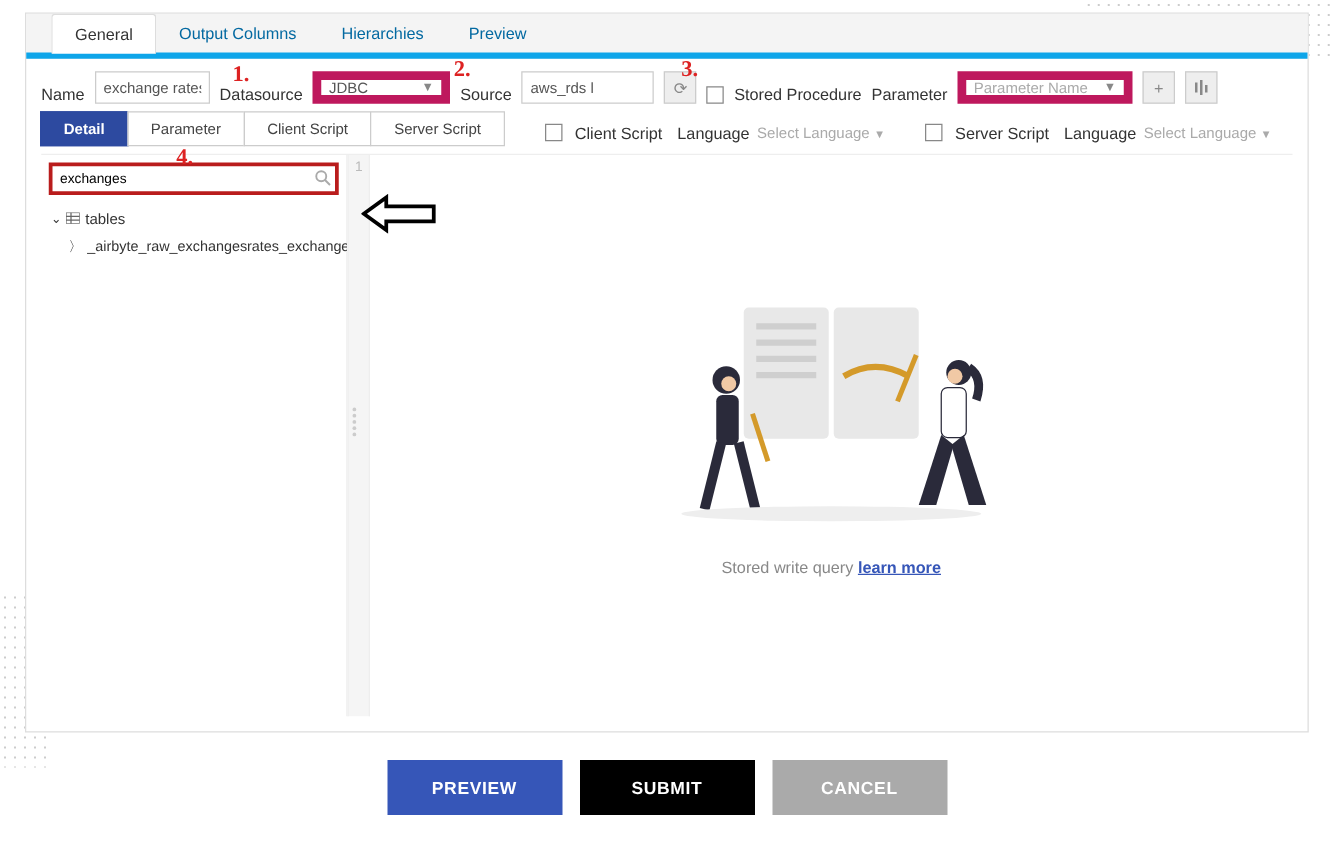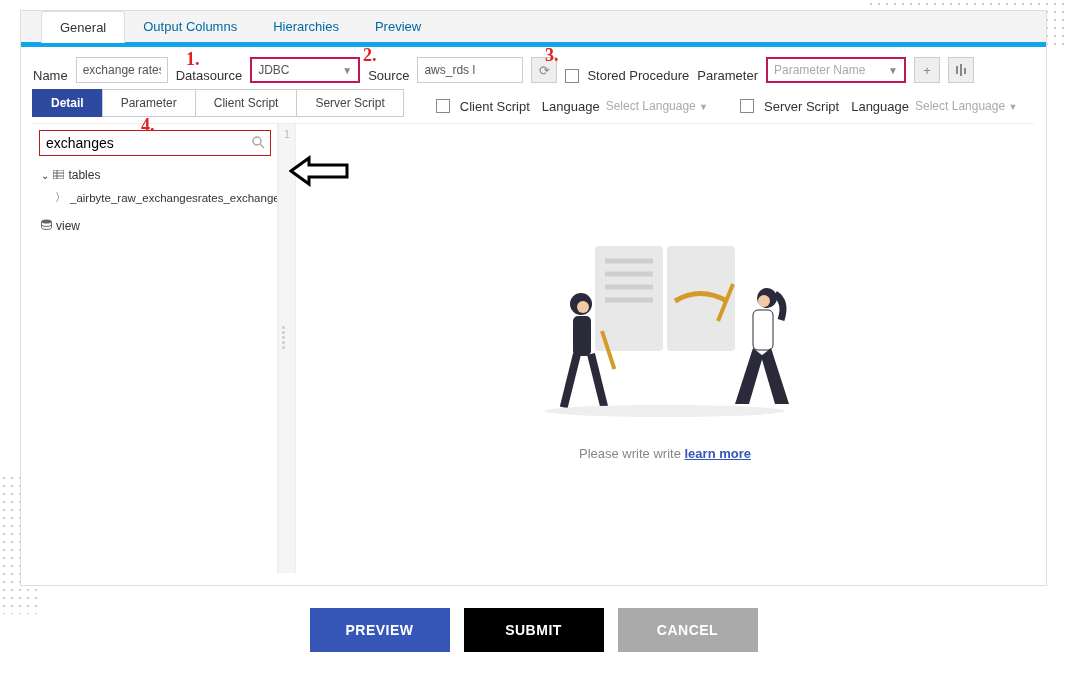--- a/index.html
+++ b/index.html
@@ -67,21 +67,21 @@
   .row-top label { color: #333; font-size: 13px; }
   .input {
     border: 1px solid #ccc;
     height: 26px;
     padding: 0 6px;
     font-size: 12px;
     color: #555;
     background: #fff;
   }
   .select {
-    border: 2px solid #be185d;
+    border: 7px solid #be185d;
     height: 26px;
     padding: 0 6px;
     font-size: 12px;
     display: inline-flex;
     align-items: center;
     justify-content: space-between;
     gap: 8px;
     background: #fff;
     cursor: pointer;
     color: #555;
@@ -141,23 +141,23 @@
     display:flex;
     flex-direction:column;
   }
   .search {
     position:relative;
     margin:6px 6px 4px;
   }
   .search input {
     width:100%;
     height:26px;
-    border:1px solid #b91c1c;
+    border:3px solid #b91c1c;
     padding:0 24px 0 6px;
-    font-size:14px;
+    font-size:11px;
   }
   .search .mag {
     position:absolute; right:6px; top:5px; color:#aaa;
   }
   .tree {
     padding: 4px 8px;
     font-size:12px;
     color:#333;
     flex:1;
     overflow:auto;
@@ -345,30 +345,20 @@
                   <line x1="0" y1="6" x2="11" y2="6" stroke="#666"></line>
                   <line x1="4" y1="0" x2="4" y2="9" stroke="#666"></line>
                 </svg>
             </span>
             <span>tables</span>
           </div>
           <div class="tree-node tree-child">
             <span style="font-size:11px;">〉</span>
             <span style="font-size:11.5px;">_airbyte_raw_exchangesrates_exchange_rates</span>
           </div>
-          <div class="tree-node" style="margin-top:6px;">
-            <span>
-              <svg width="11" height="11">
-                  <ellipse cx="5.5" cy="2.5" rx="5" ry="2" fill="#666"></ellipse>
-                  <path d="M0.5 2.5 v6 a5 2 0 0 0 10 0 v-6" fill="none" stroke="#666"></path>
-                  <path d="M0.5 5.5 a5 2 0 0 0 10 0" fill="none" stroke="#666"></path>
-                </svg>
-            </span>
-            <span>view</span>
-          </div>
         </div>
       </div>
 
       <div class="gutter">
         <div>1</div>
         <div class="dots">
             <span></span>
             <span></span>
             <span></span>
             <span></span>
@@ -398,21 +388,21 @@
           <circle cx="229" cy="65" r="6" fill="#f1c9a5"></circle>
           <path d="M240 58 q12 8 6 26" fill="none" stroke="#2a2a3a" stroke-width="7"></path>
           <rect x="218" y="74" width="20" height="40" rx="5" fill="#fff" stroke="#2a2a3a" stroke-width="1"></rect>
           <path d="M218 112 L200 168 L214 168 L228 120 Z" fill="#2a2a3a"></path>
           <path d="M236 112 L254 168 L240 168 L226 120 Z" fill="#2a2a3a"></path>
           <rect x="196" y="48" width="4" height="40" fill="#d49a2a" transform="rotate(22 198 48)"></rect>
 
           <ellipse cx="130" cy="175" rx="120" ry="6" fill="#eee"></ellipse>
         </svg>
         <div class="hint">
-          <span>Please write write</span>
+          <span>Stored write query</span>
           <a href="#">learn more</a>
         </div>
       </div>
     </div>
   </div>
 
   <div class="bottom-buttons">
     <button class="btn btn-preview">PREVIEW</button>
     <button class="btn btn-submit">SUBMIT</button>
     <button class="btn btn-cancel">CANCEL</button>

